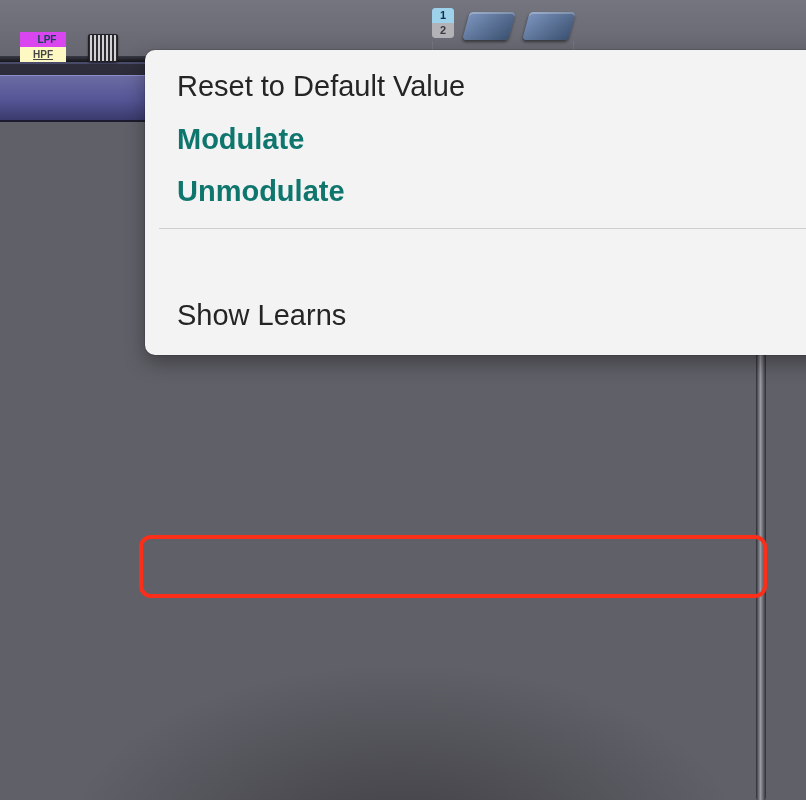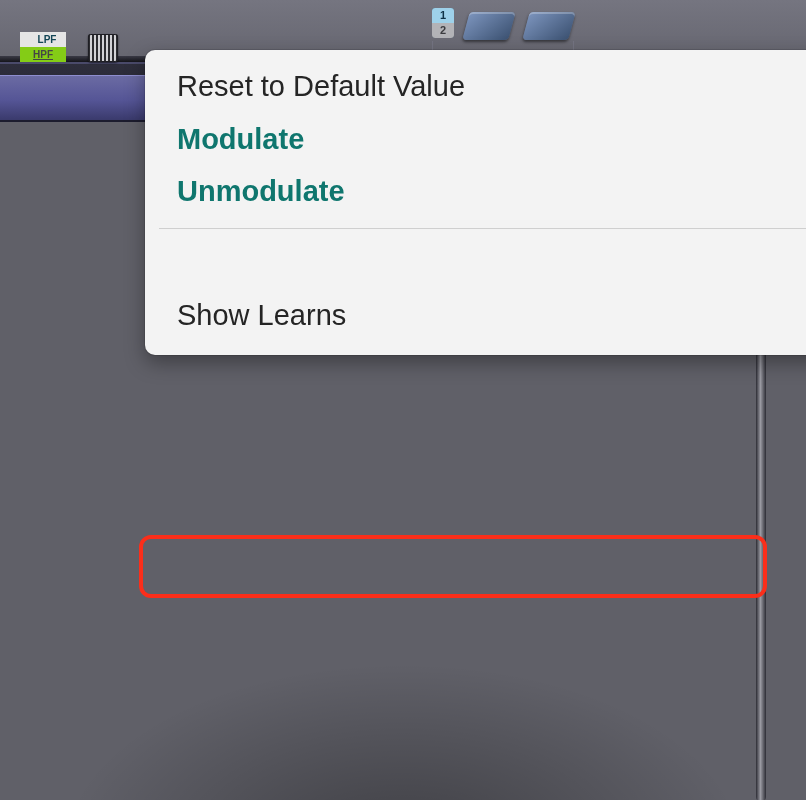--- a/index.html
+++ b/index.html
@@ -70,26 +70,26 @@
   }
   .filter-badge {
     display: block;
     flex: 1;
     font-size: 10px;
     font-weight: bold;
     text-align: center;
     line-height: 15px;
   }
   .filter-badge.active {
-    background: #e5e5e5;
+    background: #d946ef;
     color: #124555;
     padding-left: 8px;
   }
   .filter-badge.inactive {
-    background: #84cc16;
+    background: #fef9c3;
     color: #454545;
     text-decoration: underline;
   }
 
   
   .slider-head {
     position: absolute;
     left: 88px;
     top: 34px;
     width: 30px;

